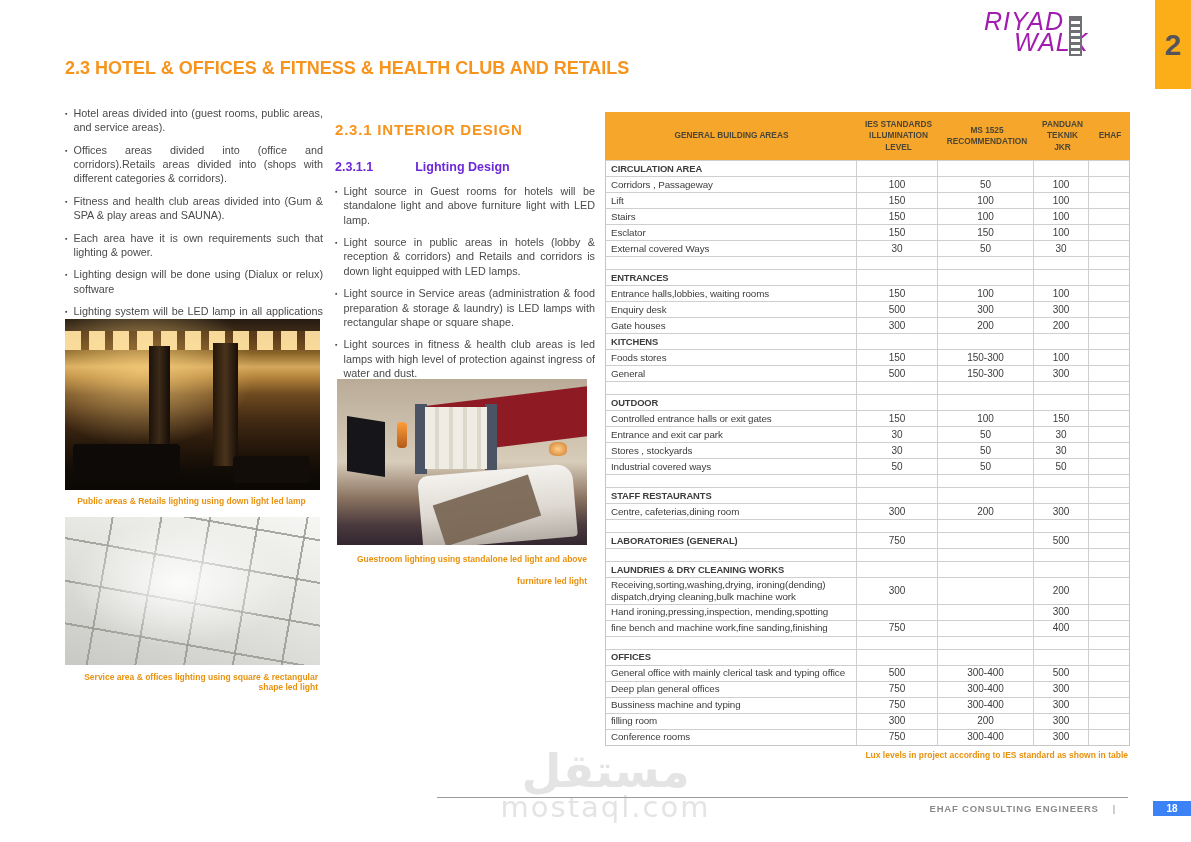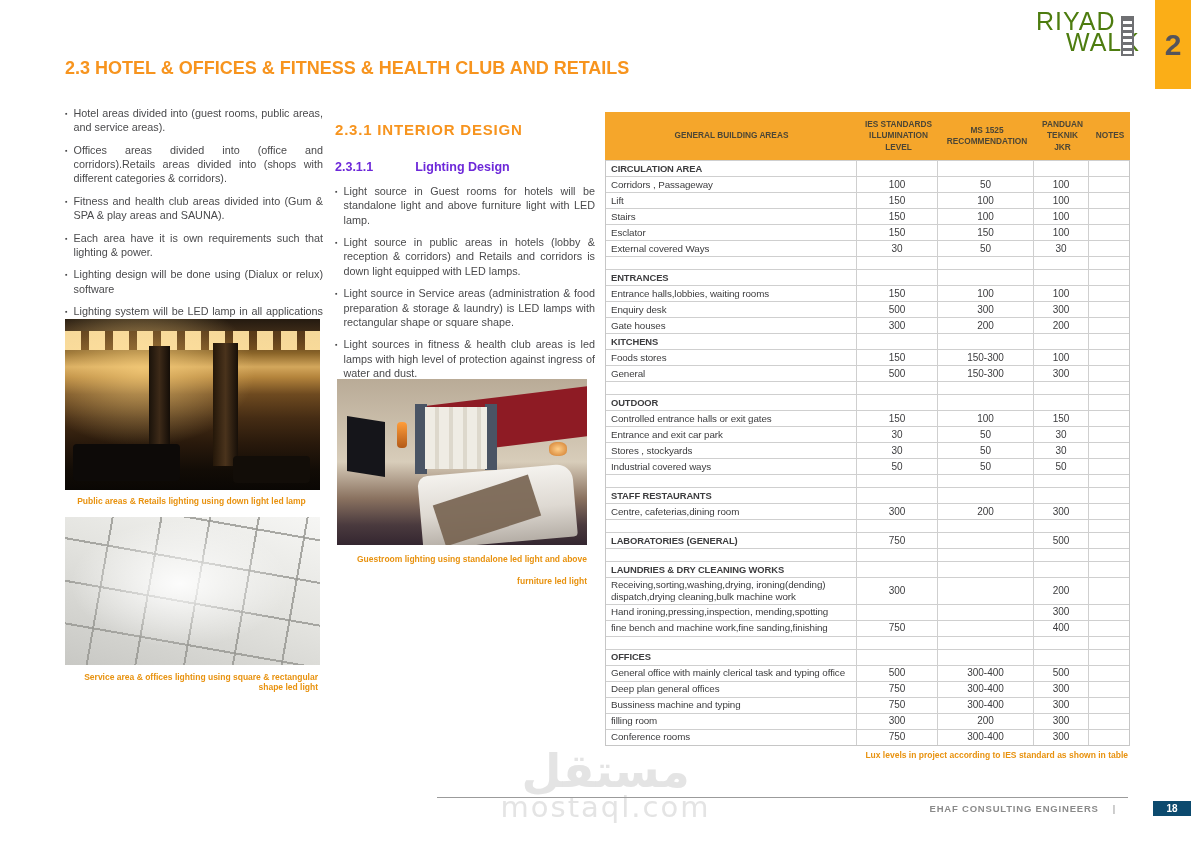--- a/index.html
+++ b/index.html
@@ -1,20 +1,20 @@
 <!DOCTYPE html>
 <html><head>
 <meta charset="utf-8">
 <style>
   html,body{margin:0;padding:0;background:#ffffff;}
   .page{position:relative;width:1191px;height:842px;background:#ffffff;overflow:hidden;
         font-family:"Liberation Sans",sans-serif;color:#4a4a4c;}
 
   
-  .logo{position:absolute;left:1036px;top:10px;width:102px;color:#4d7c0f;line-height:0.92;}
+  .logo{position:absolute;left:984px;top:10px;width:102px;color:#a21caf;line-height:0.92;font-style:italic;}
   .logo-l1{font-size:25px;letter-spacing:1px;}
   .logo-l2{font-size:25px;letter-spacing:1px;margin-left:30px;margin-top:-2px;}
   .logo-badge{position:absolute;right:4px;top:6px;width:13px;height:40px;border:2px solid #6f7073;
               background:repeating-linear-gradient(180deg,#6f7073 0 3px,#ffffff 3px 6px);box-sizing:border-box;}
   .chapter-tab{position:absolute;left:1155px;top:0;width:36px;height:89px;background:#fbae17;
                color:#54545c;font-size:30px;font-weight:700;display:flex;align-items:center;justify-content:center;}
 
   .page-title{position:absolute;left:65px;top:58px;width:820px;font-size:18px;font-weight:700;color:#f7941e;}
 
   
@@ -94,21 +94,21 @@
 
   
   .watermark{position:absolute;left:0;right:0;top:748px;text-align:center;color:#e4e4e4;z-index:1;
       font-family:"DejaVu Sans",sans-serif;margin-left:20px;}
   .wm-ar{font-size:46px;font-weight:700;line-height:1;}
   .wm-en{font-size:29px;letter-spacing:2px;margin-top:-4px;}
   .footer-line{position:absolute;left:437px;width:691px;top:797px;border-top:1px solid #9b9b9b;z-index:2;}
   .footer-text{position:absolute;top:803px;right:75px;color:#8a8a8a;font-size:9.5px;font-weight:700;
       letter-spacing:0.8px;z-index:2;}
   .footer-text .sep{margin-left:14px;font-weight:400;}
-  .page-badge{position:absolute;left:1153px;top:801px;width:38px;height:15px;background:#0c4a6e;color:#ffffff;
+  .page-badge{position:absolute;left:1153px;top:801px;width:38px;height:15px;background:#3b82f6;color:#ffffff;
       font-size:10px;font-weight:700;display:flex;align-items:center;justify-content:center;z-index:2;}
 </style>
 </head>
 <body>
 
 <div class="page">
 
   <div class="logo">
     <div class="logo-l1">RIYAD</div>
     <div class="logo-l2">WALK</div>
@@ -190,21 +190,21 @@
   </div>
   <div class="caption" id="cap-guestroom">Guestroom lighting using standalone led light and above furniture led light</div>
 
   <div class="ltable">
     <div class="thead">
 
     <div class="th">GENERAL BUILDING AREAS</div>
         <div class="th">IES STANDARDS ILLUMINATION LEVEL</div>
         <div class="th">MS 1525 RECOMMENDATION</div>
         <div class="th">PANDUAN TEKNIK JKR</div>
-        <div class="th">NOTES</div>
+        <div class="th">EHAF</div>
       </div>
     <div class="tbody">
 
         <div class="trow row-section">
           <div class="td c-area">CIRCULATION AREA</div>
           <div class="td c-ies"></div>
           <div class="td c-ms"></div>
           <div class="td c-jkr"></div>
           <div class="td c-notes"></div>
         </div>

